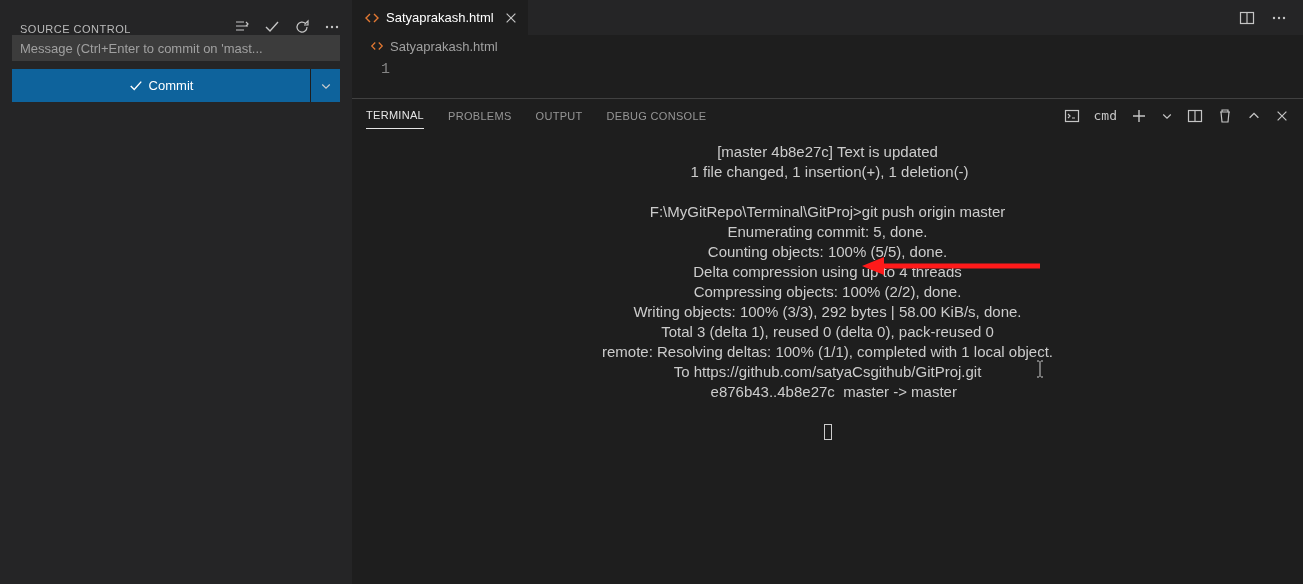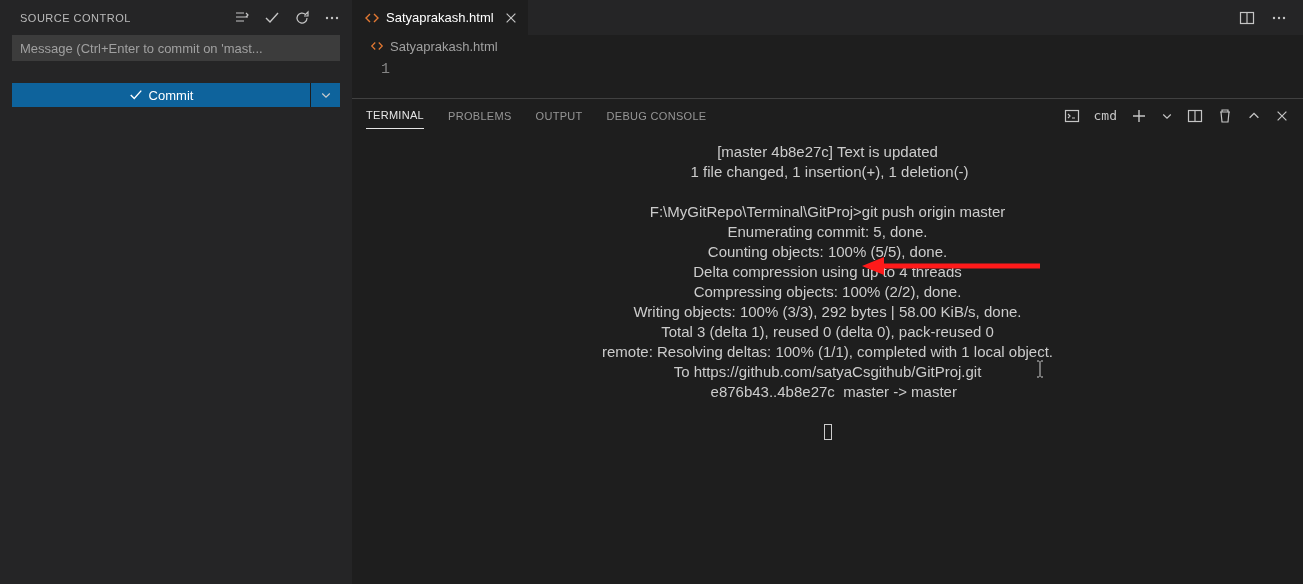--- a/index.html
+++ b/index.html
@@ -1,26 +1,26 @@
 <!DOCTYPE html>
 <html><head>
 <meta charset="utf-8">
 <style>
   * { margin:0; padding:0; box-sizing:border-box; }
   html,body { width:1303px; height:584px; background:#1e1e1e; font-family:"Segoe UI",Arial,sans-serif; color:#cccccc; overflow:hidden; font-size:13px; }
   .app { display:flex; height:100%; }
   .sidebar { width:352px; background:#252526; display:flex; flex-direction:column; padding:0; }
-  .sidebar-header { display:flex; align-items:center; height:35px; padding:0 12px 0 20px; font-size:11px; letter-spacing:0.5px; color:#bbbbbb; }
+  .sidebar-header { display:flex; align-items:flex-end; height:35px; padding:0 12px 0 20px; font-size:11px; letter-spacing:0.5px; color:#bbbbbb; }
   .sidebar-header .title { flex:1; }
   .sidebar-header .icons { display:flex; gap:14px; }
   .sidebar-header .icons span { width:16px; display:flex; align-items:center; justify-content:center; color:#c5c5c5; }
-  .sc-msg { margin:0 12px 22px 12px;text-decoration:underline; }
+  .sc-msg { margin:0 12px 8px 12px;text-decoration:underline; }
   .sc-msg input { width:100%; height:26px; background:#3c3c3c; border:none; color:#cccccc; padding:0 8px; font-size:13px; outline:none; }
   .sc-msg input::placeholder { color:#a0a0a0; }
-  .commit-row { display:flex; margin:0 12px; height:24px;border-radius:12px; }
+  .commit-row { display:flex; margin:0 12px; height:33px;border-radius:12px; }
   .commit-btn { flex:1; background:#0e639c; color:#ffffff; display:flex; align-items:center; justify-content:center; gap:6px; font-size:13px; cursor:pointer; }
   .commit-drop { width:30px; background:#0e639c; border-left:1px solid #1e1e1e; display:flex; align-items:center; justify-content:center; cursor:pointer; }
   .main { flex:1; display:flex; flex-direction:column; background:#1e1e1e; position:relative; }
   .tabs { display:flex; align-items:center; height:35px; background:#252526; }
   .tab { display:flex; align-items:center; height:100%; background:#1e1e1e; padding:0 10px 0 12px; gap:6px; font-size:13px; color:#ffffff; }
   .tab .icon { color:#e37933; }
   .tab .close { color:#c5c5c5; margin-left:4px; cursor:pointer; }
   .tab-actions { margin-left:auto; display:flex; gap:16px; padding-right:16px; color:#c5c5c5; }
   .breadcrumb { height:22px; padding:0 18px; display:flex; align-items:center; gap:6px; font-size:13px; color:#a0a0a0; }
   .breadcrumb .icon { color:#e37933; }

